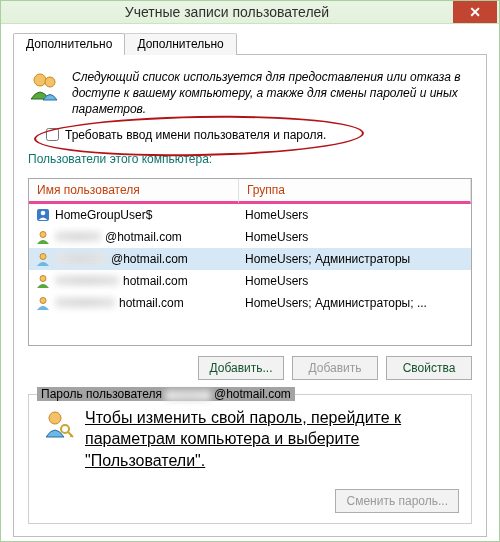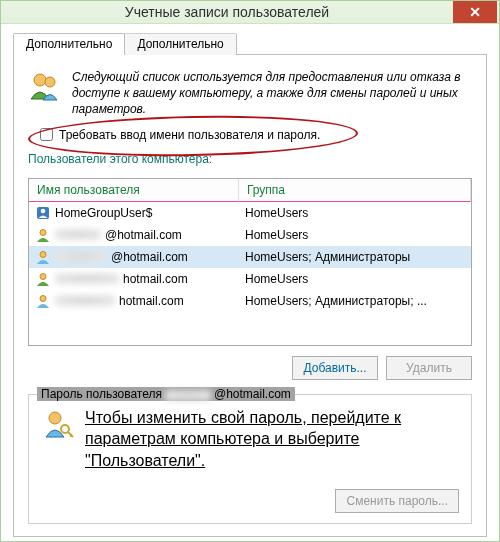--- a/index.html
+++ b/index.html
@@ -100,21 +100,21 @@
   .intro-text {
     font-size: 12px;
     line-height: 1.35;
     color: #000;
     font-style: italic;
   }
   .check-row {
     display: flex;
     align-items: center;
     gap: 6px;
-    margin: 4px 0 10px 12px;
+    margin: 4px 0 10px 18px;
     position: relative;
   }
   .check-row input {
     width: 13px; height: 13px;
     margin: 0;
   }
   .ellipse-highlight {
     position: absolute;
     left: -12px;
     top: -12px;
@@ -137,23 +137,23 @@
     overflow: hidden;
     font-size: 12px;
   }
   .list-header, .list-row {
     display: grid;
     grid-template-columns: 210px 1fr;
   }
   .list-header > div {
     padding: 4px 8px;
     background: #fdfdfd;
-    border-bottom: 1px solid #ec4899;
+    border-bottom: 3px solid #ec4899;
     border-right: 1px solid #e0e0e0;
-    color: #15803d;
+    color: #c2410c;
   }
   .list-row > div {
     padding: 3px 6px;
     display: flex;
     align-items: center;
     gap: 4px;
     white-space: nowrap;
     overflow: hidden;
     text-overflow: ellipsis;
   }
@@ -171,21 +171,21 @@
     gap: 8px;
     margin: 10px 0 10px 0;
   }
   .btn {
     min-width: 86px;
     height: 24px;
     border: 1px solid #adadad;
     background: #f2f2f2;
     font-size: 12px;
     padding: 0 10px;
-    color: #0369a1;
+    color: #14532d;
   }
   .btn:disabled { color: #9a9a9a; }
   .groupbox {
     border: 1px solid #cfcfcf;
     padding: 12px 12px 10px 12px;
     position: relative;
     margin-top: 4px;
   }
   .groupbox .legend {
     position: absolute;
@@ -323,21 +323,22 @@
               </svg>
             <span class="blur" style="width:60px;height:11px"></span>
             <span>hotmail.com</span>
           </div>
           <div>HomeUsers; Администраторы; ...</div>
         </div>
       </div>
 
       <div class="row-actions">
         <button class="btn">Добавить...</button>
-        <button class="btn" disabled="">Удалить</button>
+        <button class="btn" disabled="">Добавить</button>
+        <button class="btn">Свойства</button>
       </div>
 
       <div class="groupbox">
         <div class="legend">
           <span>Пароль пользователя</span>
           <span class="blur" style="width:46px;height:11px"></span>
           <span>@hotmail.com</span>
         </div>
         <div class="pw-body">
           <div>

